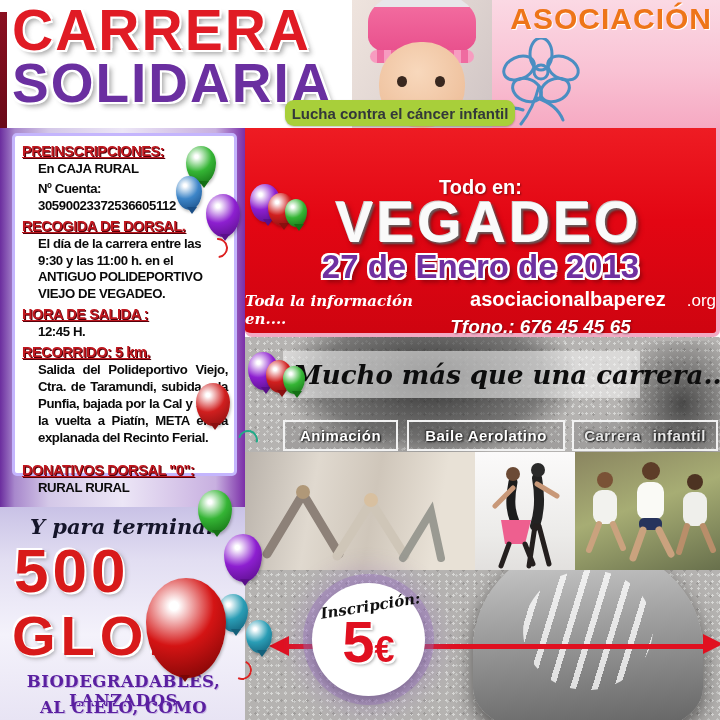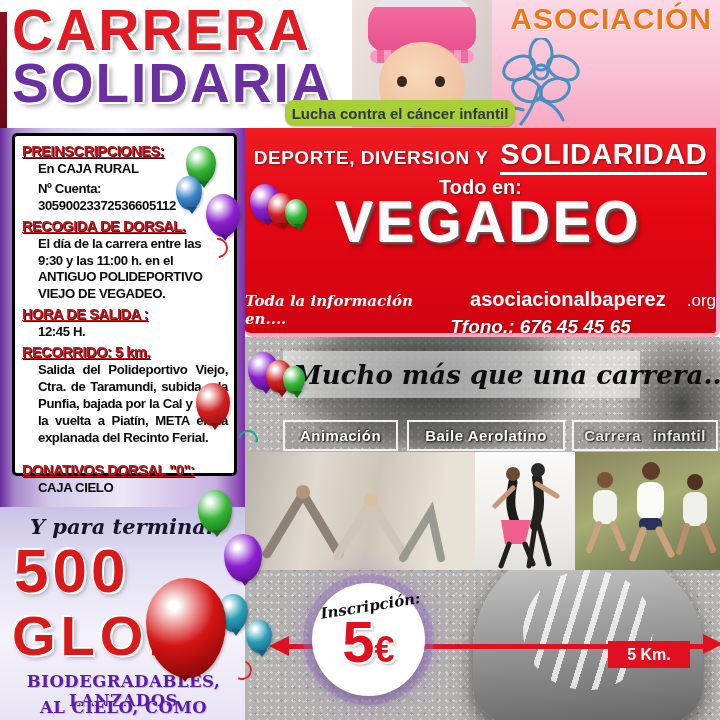--- a/index.html
+++ b/index.html
@@ -36,21 +36,21 @@
   .tagline-pill{position:absolute;left:285px;top:100px;width:230px;height:26px;border-radius:9px;
     background:#a8cf3a;box-shadow:0 1px 2px rgba(0,0,0,.25);color:#33383a;font-weight:bold;font-size:15px;
     display:flex;align-items:center;justify-content:center;}
 
   
   .left-col-top{position:absolute;left:0;top:128px;width:245px;height:379px;
     background:linear-gradient(90deg,#6b2d9e 0%,#a888cc 6%,#d4c8e8 20%,#ece6f6 50%,#c8b0e0 88%,#7b2fa8 100%);}
   .left-col-bottom{position:absolute;left:0;top:507px;width:245px;height:213px;
     background:linear-gradient(180deg,#c9c2e6 0%,#e2def2 25%,#f4f2fb 60%,#e8e4f4 100%);}
   .info-box{position:absolute;left:12px;top:133px;width:225px;height:343px;box-sizing:border-box;
-    background:#fff;border:3px solid #000000;border-radius:5px;padding:7px 6px 4px 7px;}
+    background:#fff;border:3px solid #c4b5fd;border-radius:5px;padding:7px 6px 4px 7px;}
   .sec-heading{color:#c0181f;font-weight:bold;font-size:14.5px;letter-spacing:-0.4px;
     text-decoration:underline;text-shadow:1px 1px 0 #55000a;margin:0 0 2px 0;}
   .sec-text{color:#0a0a0a;font-weight:bold;font-size:13.2px;letter-spacing:-0.4px;line-height:1.28;margin:0 0 3px 16px;}
   .sec-text.just{text-align:justify;}
   .sec-gap{height:12px;}
 
   
   .script-line{position:absolute;left:30px;top:514px;font-family:"DejaVu Serif",serif;font-style:italic;
     font-weight:bold;font-size:21px;color:#15152a;}
   .big-number{position:absolute;left:14px;top:540px;font-size:62px;font-weight:bold;color:#d81a1a;line-height:1;
@@ -191,36 +191,33 @@
     <p class="sec-text">En CAJA RURAL</p>
     <p class="sec-text">Nº Cuenta: 30590023372536605112</p>
     <p class="sec-heading">RECOGIDA DE DORSAL.</p>
     <p class="sec-text">El día de la carrera entre las 9:30 y las 11:00 h. en el ANTIGUO POLIDEPORTIVO VIEJO DE VEGADEO.</p>
     <p class="sec-heading">HORA DE SALIDA :</p>
     <p class="sec-text">12:45 H.</p>
     <p class="sec-heading">RECORRIDO:  5 km.</p>
     <p class="sec-text just">Salida del Polideportivo Viejo, Ctra. de Taramundi, subida a la Punfia, bajada por la Cal y se da la vuelta a Piatín, META en la explanada del Recinto Ferial.</p>
     <div class="sec-gap"></div>
     <p class="sec-heading">DONATIVOS DORSAL "0":</p>
-    <p class="sec-text">CAJA CIELO</p>
+    <p class="sec-text">RURAL RURAL</p>
   </div>
 
   <div class="script-line">Y para terminar</div>
   <div class="big-number">500</div>
   <div class="big-word"><span>GLOB</span><span class="glob-gap"></span><span>S</span></div>
   <div class="biodeg l1">BIODEGRADABLES, LANZADOS</div>
   <div class="biodeg l2">AL CIELO, COMO MUESTRA DE</div>
 
   <div class="red-box">
-    <div class="rb-row1">
-      <span class="rb-line1">DEPORTE, DIVERSION Y</span>
-      <span class="rb-line1-hl">SOLIDARIDAD</span>
-    </div>
     <div class="rb-line2">Todo en:</div>
     <div class="rb-town">VEGADEO</div>
+    <div class="rb-date">27 de Enero de 2013</div>
     <div class="rb-info">
       <span class="rb-info-prefix">Toda la información en....</span>
       <span class="rb-site">asociacionalbaperez</span>
       <span class="rb-tld">.org</span>
     </div>
     <div class="rb-phone">Tfono.: 676 45 45 65</div>
   </div>
 
   <div class="photo-area">
     <div class="speckle"></div>
@@ -276,21 +273,20 @@
         <rect x="108" y="40" width="24" height="34" rx="9" fill="#efefeb"></rect>
         <circle cx="120" cy="30" r="8" fill="#4d3322"></circle>
         <path d="M112,74 L104,100 M128,74 L138,98" stroke="#b98e6a" stroke-width="6" fill="none"></path>
       </g>
     </svg>
   </div>
 
   <div class="arrow-line"></div>
   <div class="arrow-head left"></div>
   <div class="arrow-head right"></div>
-  <div class="distance-box">5 Km.</div>
 
   <div class="price-circle">
     <div class="price-label">Inscripción:</div>
     <div class="price-value"><span class="price-num">5</span><span class="price-cur">€</span></div>
   </div>
 
   <div class="bl" style="--c:#35b535;--d:#157015;left:186px;top:146px;width:30px;height:38px;"></div>
   <div class="bl" style="--c:#3d85c8;--d:#1a4e86;left:176px;top:176px;width:26px;height:34px;"></div>
   <div class="bl" style="--c:#8d1fd0;--d:#5a0f8a;left:206px;top:194px;width:34px;height:43px;"></div>
   <div class="bl" style="--c:#8d1fd0;--d:#5a0f8a;left:250px;top:184px;width:30px;height:38px;"></div>

